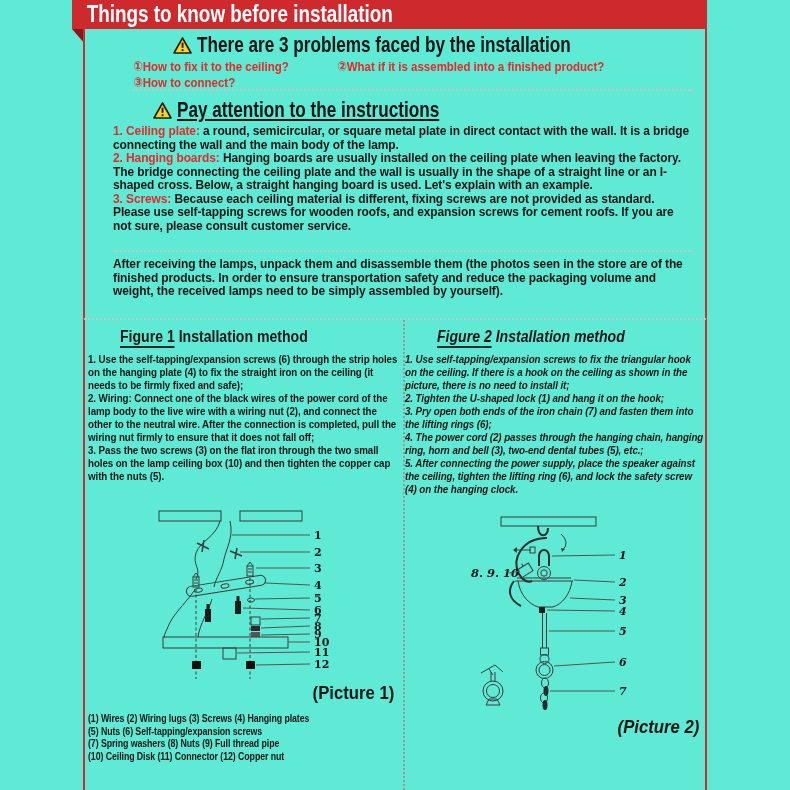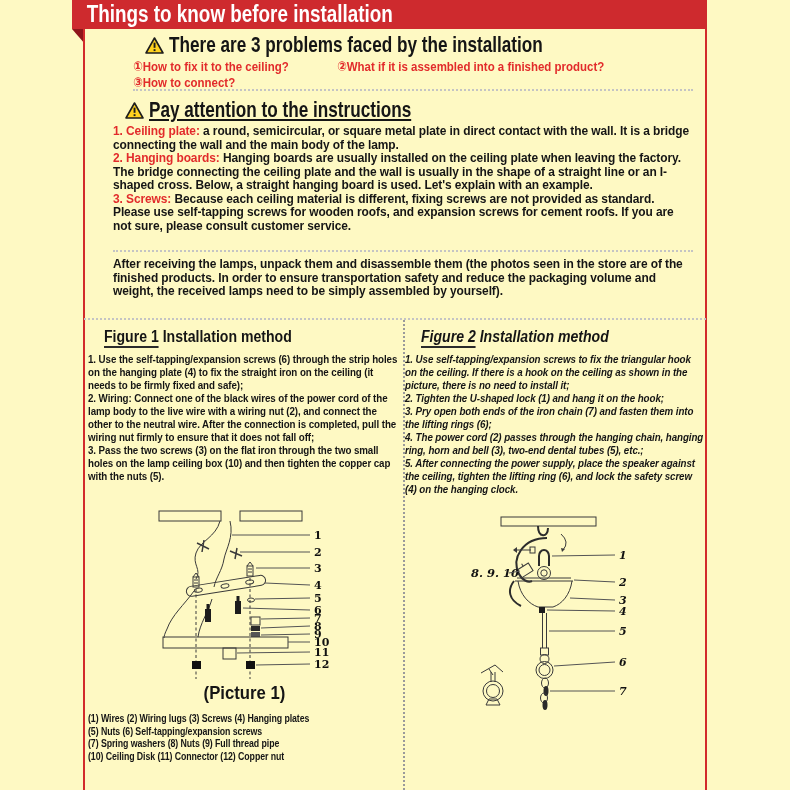--- a/index.html
+++ b/index.html
@@ -1,35 +1,35 @@
 <!DOCTYPE html>
 <html><head>
 <meta charset="utf-8">
 <style>
   * { margin:0; padding:0; box-sizing:border-box; }
   html,body { background:#fff; }
   .page {
-    position:relative; width:790px; height:790px; background:#fef9c3;
+    position:relative; width:790px; height:790px; background:#5eead4;
     font-family:"Liberation Sans","DejaVu Sans",sans-serif; color:#151515; overflow:hidden;
   }
   
   .banner { position:absolute; left:72px; top:0; width:635px; height:29px; background:#ce2a2e; }
   .banner-title {
     display:inline-block; color:#fff; font-weight:bold; font-size:23px; line-height:29px;
     padding-left:18px; white-space:nowrap; transform:scaleX(0.82); transform-origin:0 50%;
   }
   .ribbon-fold {
     position:absolute; left:72px; top:29px; width:13px; height:15px; background:#8e151a;
     clip-path:polygon(0 0,100% 0,100% 100%);
   }
   .border-v { position:absolute; top:29px; bottom:0; width:2px; background:#d22b2b; }
   .border-left { left:83px; } .border-right { left:705px; }
 
   
-  .head-row { position:absolute; display:flex; align-items:center; gap:5px; white-space:nowrap; }
+  .head-row { position:absolute; display:flex; align-items:center; gap:5px; white-space:nowrap;margin-left:28px; }
   .head-row .htext { display:inline-block; font-weight:bold; font-size:22px; transform:scaleX(0.78); transform-origin:0 50%; }
   .h1 { left:145px; top:32px; }
   .h2 { left:125px; top:97px;text-decoration:underline; }
   .warn-svg { flex:0 0 auto; }
 
   
   .problem {
     position:absolute; color:#e22b2b; font-weight:bold; font-size:13.5px; white-space:nowrap;
     display:inline-block; transform:scaleX(0.85); transform-origin:0 0;
   }
@@ -52,32 +52,32 @@
     transform:scaleX(0.92); transform-origin:0 0;
     font-weight:bold; font-size:13px; line-height:13.5px; letter-spacing:-0.1px;
   }
 
   
   .figures { position:absolute; left:84px; top:318px; width:622px; height:472px; border-top:2px dotted #c4c4c4; }
   .col-divider { position:absolute; left:319px; top:0; bottom:0; border-left:2px dotted #9a9a9a; }
   .fcol { position:absolute; top:4px; }
   .fcol-1 { left:4px;  width:312px; }
   .fcol-2 { left:321px; width:300px;font-style:italic; }
-  .ftitle { margin:4px 0 7px 16px; white-space:nowrap; }
+  .ftitle { margin:4px 0 7px 32px; white-space:nowrap; }
   .ftitle .inner { display:inline-block; font-weight:bold; font-size:16px; transform:scaleX(0.88); transform-origin:0 50%; }
   .ftitle .tlead { border-bottom:2px solid #2a2a2a; padding-bottom:1px; }
   .steps {
     width:366px; transform:scaleX(0.85); transform-origin:0 0;
     font-weight:bold; font-size:11.5px; line-height:13px; letter-spacing:-0.1px;
   }
   .fcol-2 .steps { width:352px; }
   .diagram { position:absolute; }
   .diag-1 { left:12px; top:185px; }
   .diag-2 { left:18px; top:190px; }
-  .caption { position:absolute; left:0; width:100%; text-align:center; white-space:nowrap; }
+  .caption { position:absolute; left:0; width:100%; text-align:right; white-space:nowrap; }
   .caption .inner { display:inline-block; font-weight:bold; font-size:19px; transform:scaleX(0.88); transform-origin:50% 50%; }
   .cap-1 { top:358px; } .cap-2 { top:392px; }
   .parts { position:absolute; left:0; font-weight:bold; font-size:11px; line-height:12.6px; letter-spacing:-0.1px; }
   .parts-1 { top:388px; } .parts-2 { top:412px; }
   .parts .pline { white-space:nowrap; display:block; transform:scaleX(0.8); transform-origin:0 0; width:125%; }
 
   
   .lw { stroke:#3a3a3a; fill:none; stroke-width:1; }
   .lw2 { stroke:#2c2c2c; fill:none; stroke-width:2; }
   .dash { stroke:#3a3a3a; fill:none; stroke-width:1; stroke-dasharray:3 2.5; }
@@ -317,15 +317,16 @@
           <text class="callout-num" x="196" y="45">1</text>
           <text class="callout-num" x="196" y="72">2</text>
           <text class="callout-num" x="196" y="90">3</text>
           <text class="callout-num" x="196" y="101">4</text>
           <text class="callout-num" x="196" y="121">5</text>
           <text class="callout-num" x="196" y="152">6</text>
           <text class="callout-num" x="196" y="181">7</text>
         </g>
       </svg>
 
+      <div class="caption cap-2"><span class="inner">(Picture 2)</span></div>
     </div>
   </div>
 </div>
 
 </body></html>

